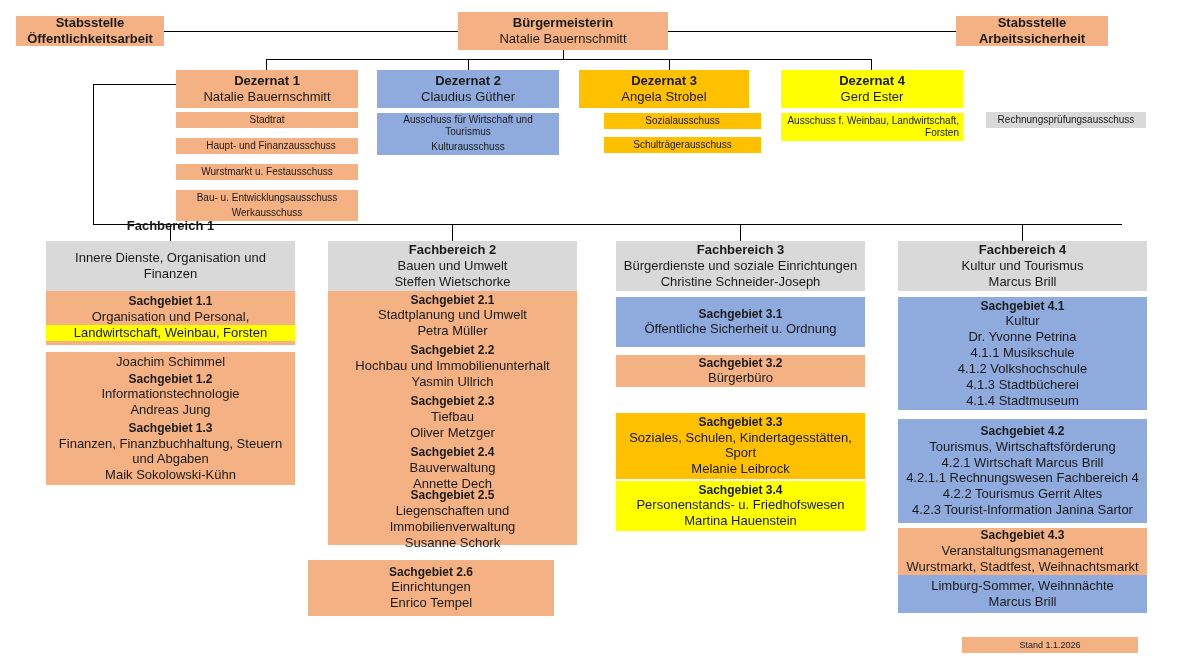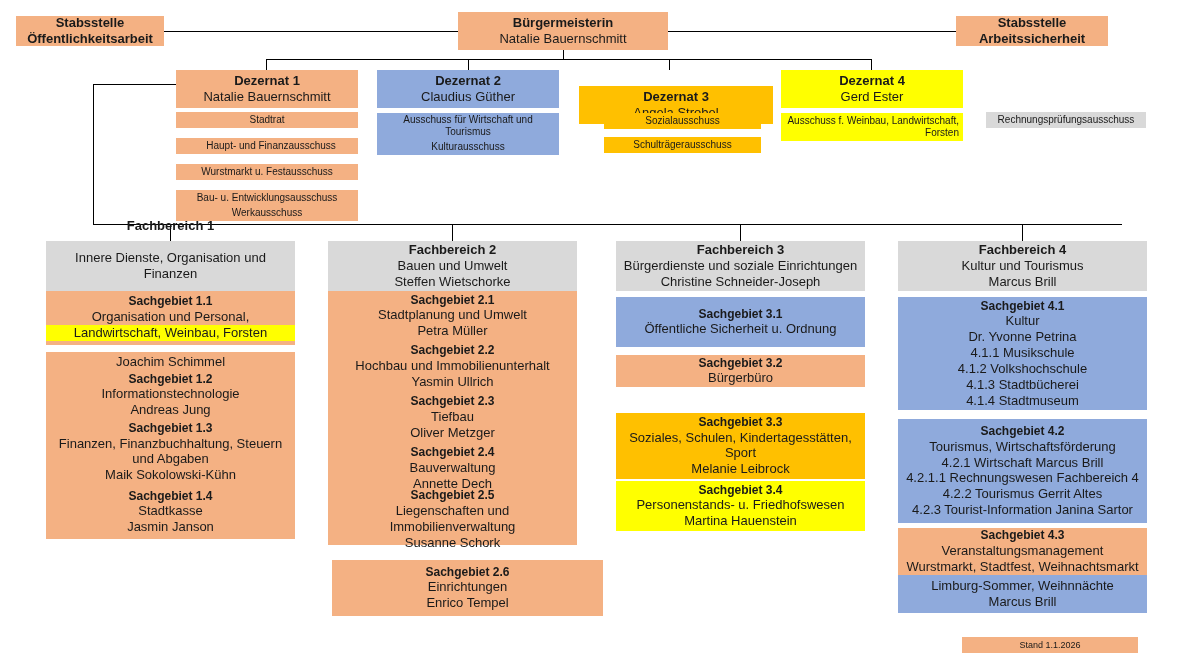--- a/index.html
+++ b/index.html
@@ -100,21 +100,21 @@
     <span class="ttl t13">Dezernat 2</span>
     <span class="t11">Claudius Güther</span>
   </div>
   <div class="box blue" style="left:377px;top:113px;width:182px;height:26px;">
     <span class="t10">Ausschuss für Wirtschaft und Tourismus</span>
   </div>
   <div class="box blue" style="left:377px;top:139px;width:182px;height:16px;">
     <span class="t10">Kulturausschuss</span>
   </div>
 
-  <div class="box orange" style="left:579px;top:86px;width:194px;height:38px;">
+  <div class="box orange" style="left:579px;top:70px;width:170px;height:38px;">
     <span class="ttl t13">Dezernat 3</span>
     <span class="t11">Angela Strobel</span>
   </div>
   <div class="box orange" style="left:604px;top:113px;width:157px;height:16px;">
     <span class="t10">Sozialausschuss</span>
   </div>
   <div class="box orange" style="left:604px;top:137px;width:157px;height:16px;">
     <span class="t10">Schulträgerausschuss</span>
   </div>
 
@@ -146,25 +146,20 @@
   <div class="box salmon" style="left:46px;top:371px;width:249px;height:48px;">
     <span class="ttl t12">Sachgebiet 1.2</span>
     <span class="t11">Informationstechnologie</span>
     <span class="t11">Andreas Jung</span>
   </div>
   <div class="box salmon" style="left:46px;top:419px;width:249px;height:66px;">
     <span class="ttl t12">Sachgebiet 1.3</span>
     <span class="t11">Finanzen, Finanzbuchhaltung, Steuern und Abgaben</span>
     <span class="t11">Maik Sokolowski-Kühn</span>
   </div>
-  <div class="box salmon" style="left:46px;top:485px;width:249px;height:54px;">
-    <span class="ttl t12">Sachgebiet 1.4</span>
-    <span class="t11">Stadtkasse</span>
-    <span class="t11">Jasmin Janson</span>
-  </div>
 
   <div class="box gray" style="left:328px;top:241px;width:249px;height:50px;">
     <span class="ttl t13">Fachbereich 2</span>
     <span class="t11">Bauen und Umwelt</span>
     <span class="t11">Steffen Wietschorke</span>
   </div>
   <div class="box salmon" style="left:328px;top:291px;width:249px;height:50px;">
     <span class="ttl t12">Sachgebiet 2.1</span>
     <span class="t11">Stadtplanung und Umwelt</span>
     <span class="t11">Petra Müller</span>
@@ -182,21 +177,21 @@
   <div class="box salmon" style="left:328px;top:443px;width:249px;height:51px;">
     <span class="ttl t12">Sachgebiet 2.4</span>
     <span class="t11">Bauverwaltung</span>
     <span class="t11">Annette Dech</span>
   </div>
   <div class="box salmon" style="left:328px;top:494px;width:249px;height:51px;">
     <span class="ttl t12">Sachgebiet 2.5</span>
     <span class="t11">Liegenschaften und Immobilienverwaltung</span>
     <span class="t11">Susanne Schork</span>
   </div>
-  <div class="box salmon" style="left:332px;top:560px;width:271px;height:56px;">
+  <div class="box salmon" style="left:308px;top:560px;width:246px;height:56px;">
     <span class="ttl t12">Sachgebiet 2.6</span>
     <span class="t11">Einrichtungen</span>
     <span class="t11">Enrico Tempel</span>
   </div>
 
   <div class="box gray" style="left:616px;top:241px;width:249px;height:50px;">
     <span class="ttl t13">Fachbereich 3</span>
     <span class="t11">Bürgerdienste und soziale Einrichtungen</span>
     <span class="t11">Christine Schneider-Joseph</span>
   </div>

